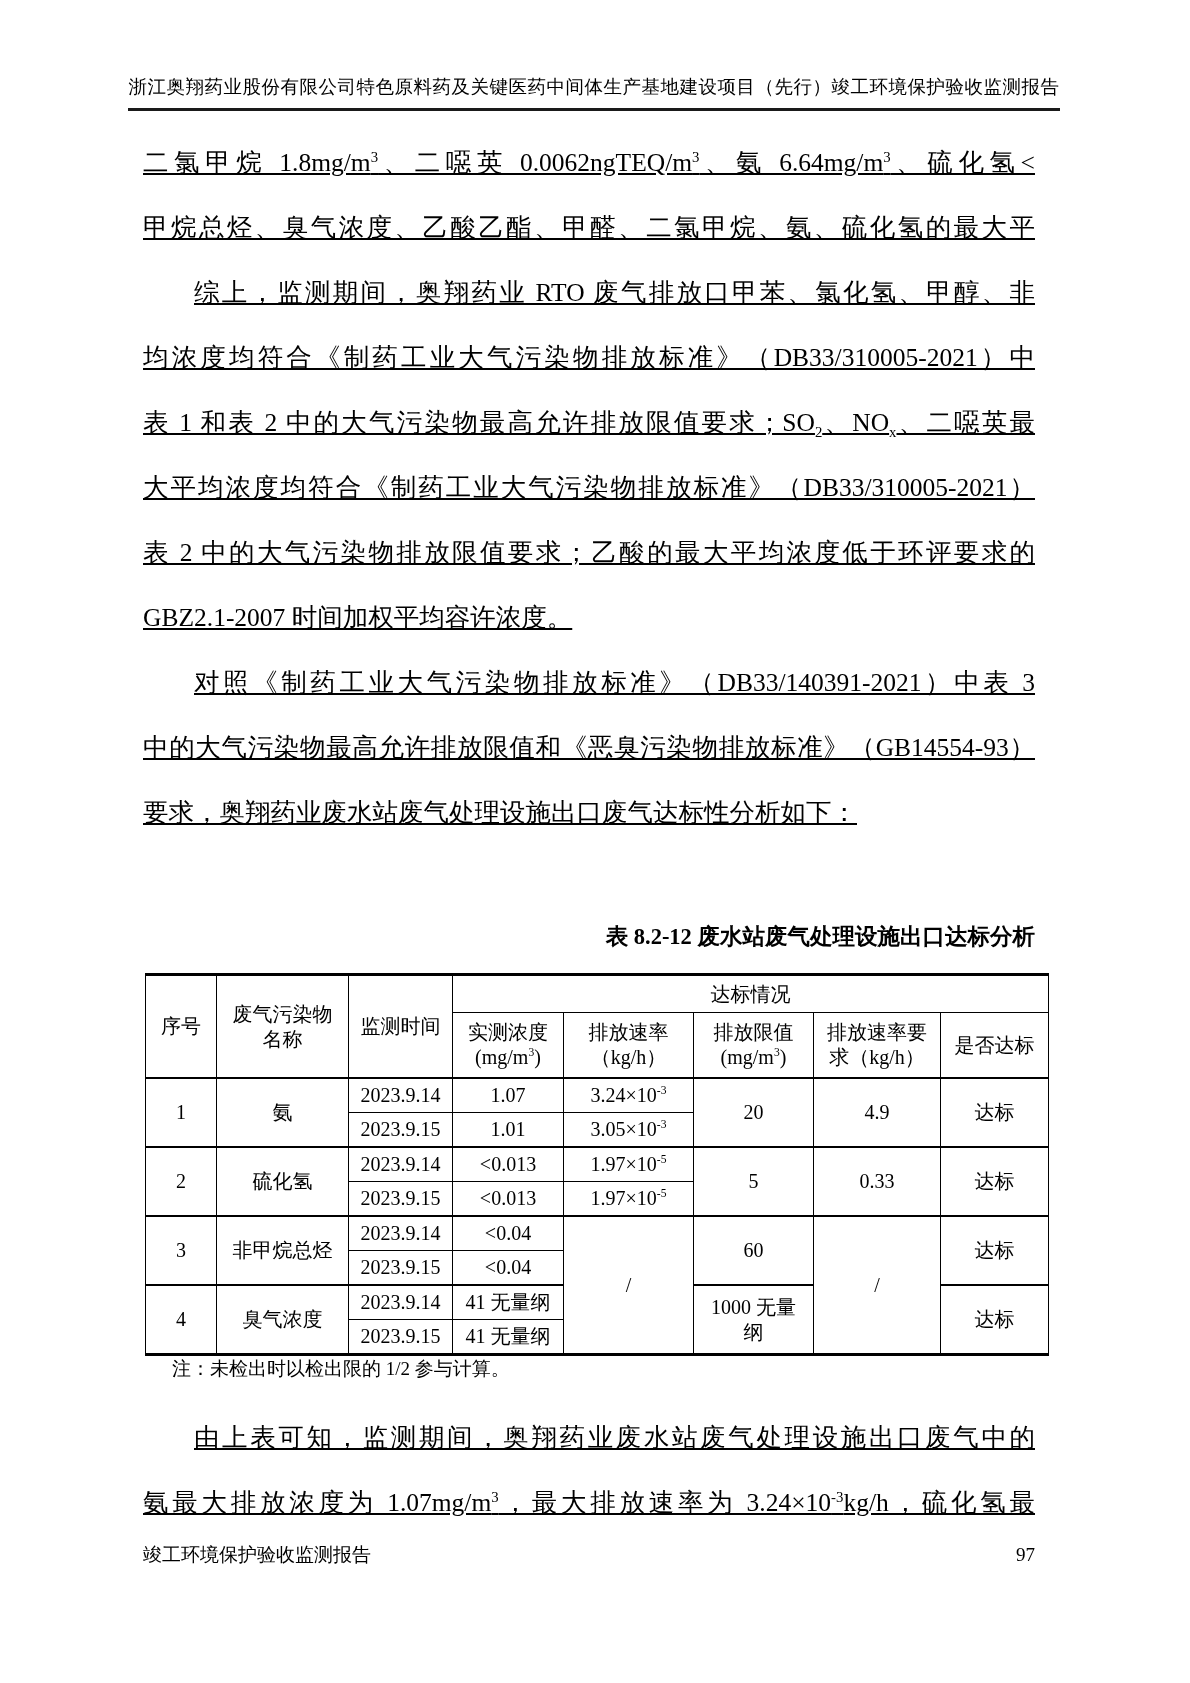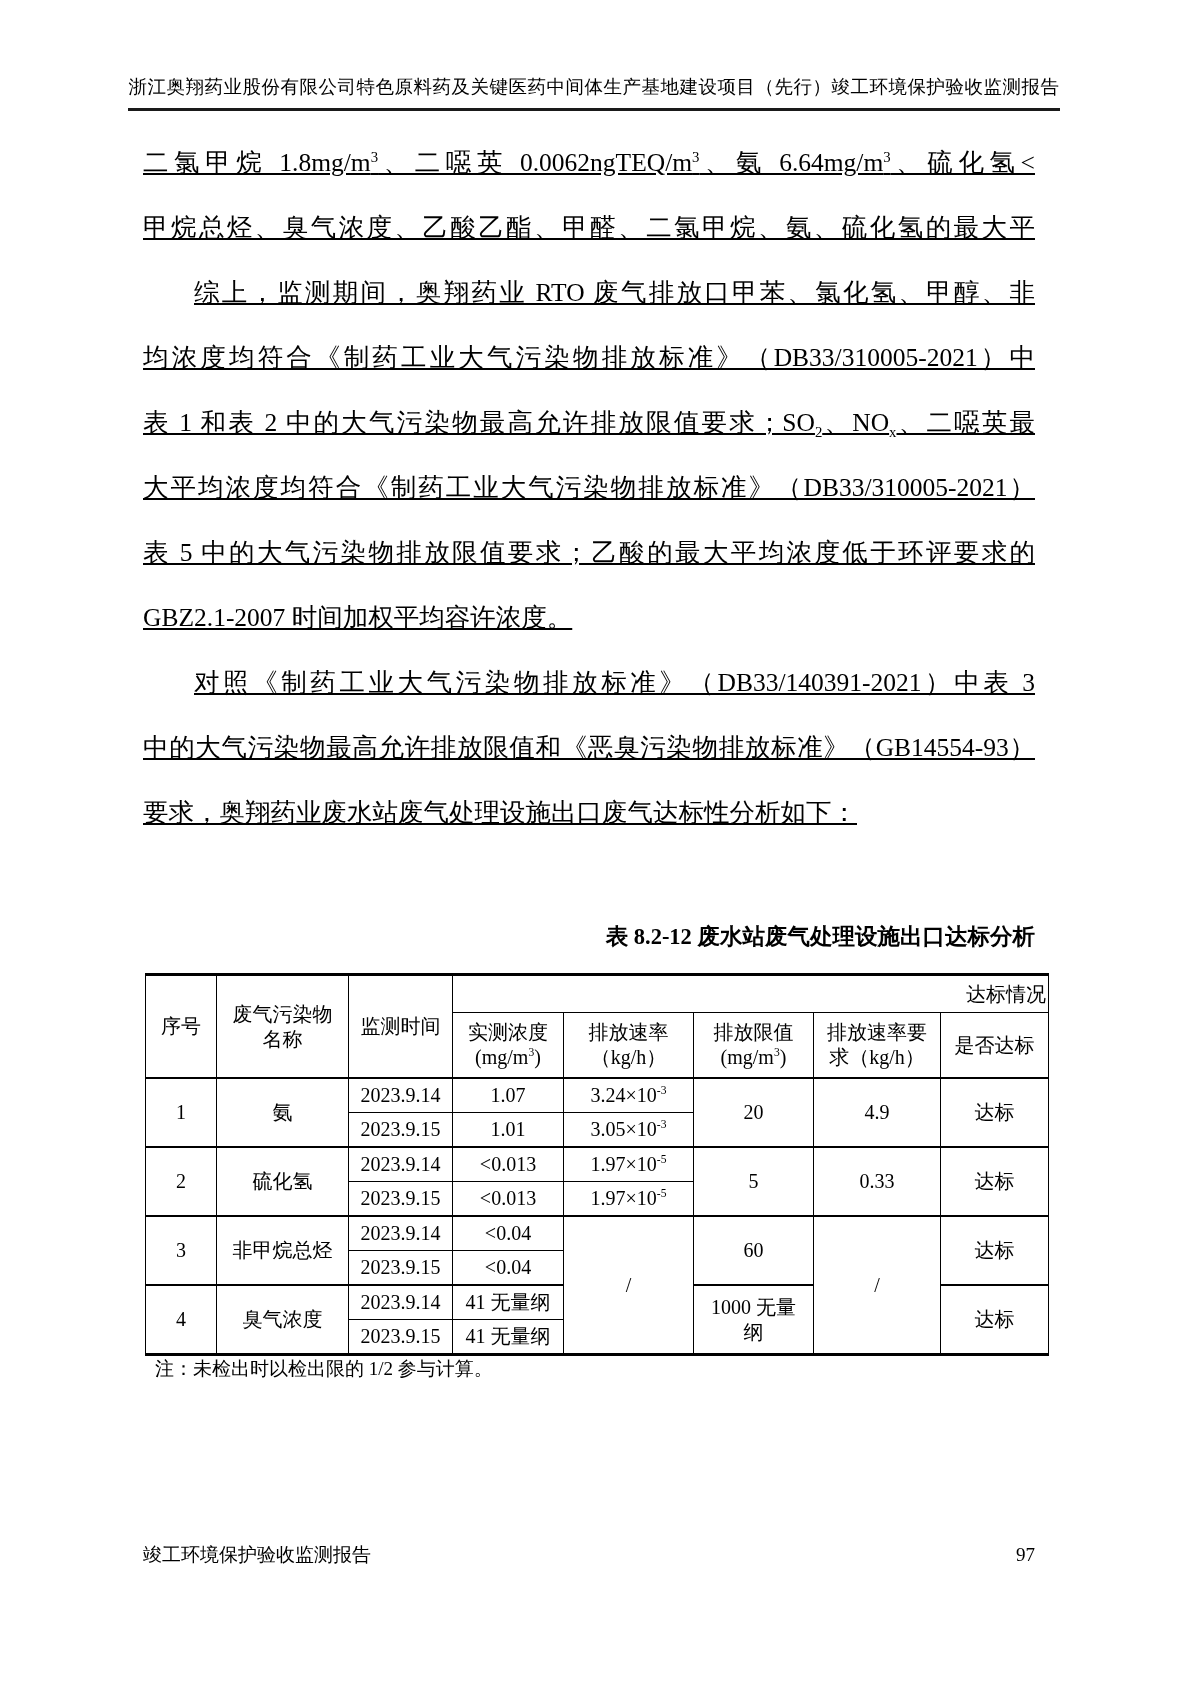--- a/index.html
+++ b/index.html
@@ -54,26 +54,26 @@
   .ctable th,.ctable td{
     border:1px solid #000;
     text-align:center;
     vertical-align:middle;
     padding:0 2px;
     font-size:20px;
     font-weight:normal;
     line-height:1.25;
     overflow:hidden;
   }
-  .ctable .h1{height:36px;text-align:right;}
+  .ctable .h1{height:36px;}
   .ctable .h2 th{height:64px;}
   .ctable tbody td{height:33px;}
   .ctable tbody tr.grp td{border-top:2px solid #000;}
   .note{
-    position:absolute;left:155px;top:1352px;width:875px;
+    position:absolute;left:172px;top:1352px;width:875px;
     height:34px;line-height:34px;
     font-size:19px;
   }
   
   .footer{
     position:absolute;left:143px;top:1541px;width:892px;height:28px;
     line-height:28px;font-size:19px;
   }
   .footer .pageno{
     position:absolute;left:4px;right:0;text-align:right;
@@ -88,21 +88,21 @@
     <span>浙江奥翔药业股份有限公司特色原料药及关键医药中间体生产基地建设项目（先行）竣工环境保护验收监测报告</span>
   </div>
 
   <div class="body-text">
     <div class="line jl">二氯甲烷 1.8mg/m<sup>3</sup>、二噁英 0.0062ngTEQ/m<sup>3</sup>、氨 6.64mg/m<sup>3</sup>、硫化氢&lt;</div>
     <div class="line jl">甲烷总烃、臭气浓度、乙酸乙酯、甲醛、二氯甲烷、氨、硫化氢的最大平</div>
     <div class="line jl ind">综上，监测期间，奥翔药业 RTO 废气排放口甲苯、氯化氢、甲醇、非</div>
     <div class="line jl">均浓度均符合《制药工业大气污染物排放标准》（DB33/310005-2021）中</div>
     <div class="line jl">表 1 和表 2 中的大气污染物最高允许排放限值要求；SO<sub>2</sub>、NO<sub>x</sub>、二噁英最</div>
     <div class="line jl">大平均浓度均符合《制药工业大气污染物排放标准》（DB33/310005-2021）</div>
-    <div class="line jl">表 5 中的大气污染物排放限值要求；乙酸的最大平均浓度低于环评要求的</div>
+    <div class="line jl">表 2 中的大气污染物排放限值要求；乙酸的最大平均浓度低于环评要求的</div>
     <div class="line">GBZ2.1-2007 时间加权平均容许浓度。</div>
     <div class="line jl ind">对照《制药工业大气污染物排放标准》（DB33/140391-2021）中表 3</div>
     <div class="line jl">中的大气污染物最高允许排放限值和《恶臭污染物排放标准》（GB14554-93）</div>
     <div class="line">要求，奥翔药业废水站废气处理设施出口废气达标性分析如下：</div>
   </div>
 
   <div class="table-title">表 8.2-12  废水站废气处理设施出口达标分析</div>
 
   <table class="ctable">
     <colgroup>
@@ -185,19 +185,23 @@
       </tr>
       <tr>
         <td>2023.9.15</td>
         <td>41 无量纲</td>
       </tr>
     </tbody>
   </table>
 
   <div class="note">注：未检出时以检出限的 1/2 参与计算。</div>
 
+  <div class="body-text2">
+    <div class="line jl ind">由上表可知，监测期间，奥翔药业废水站废气处理设施出口废气中的</div>
+    <div class="line jl">氨最大排放浓度为 1.07mg/m<sup>3</sup>，最大排放速率为 3.24×10<sup>-3</sup>kg/h，硫化氢最</div>
+  </div>
 
   <div class="footer">
     <span>竣工环境保护验收监测报告</span>
     <span class="pageno">97</span>
   </div>
 
 </div>
 
 </body></html>

